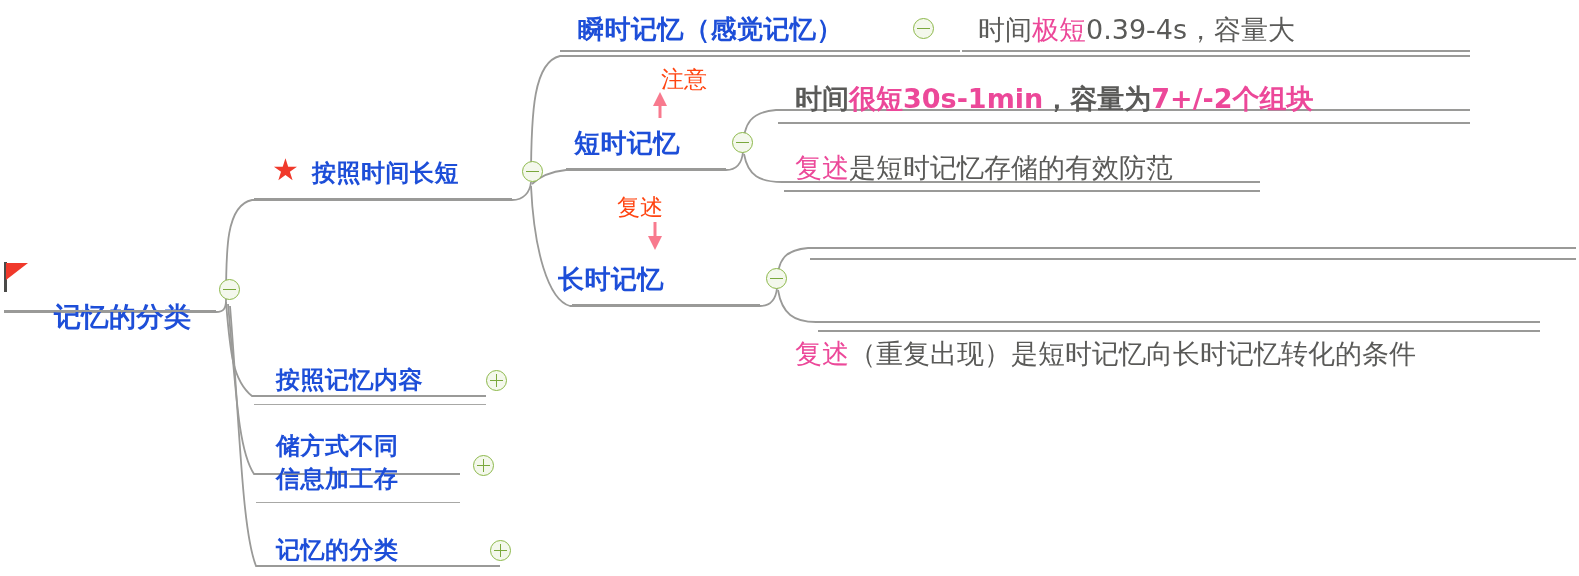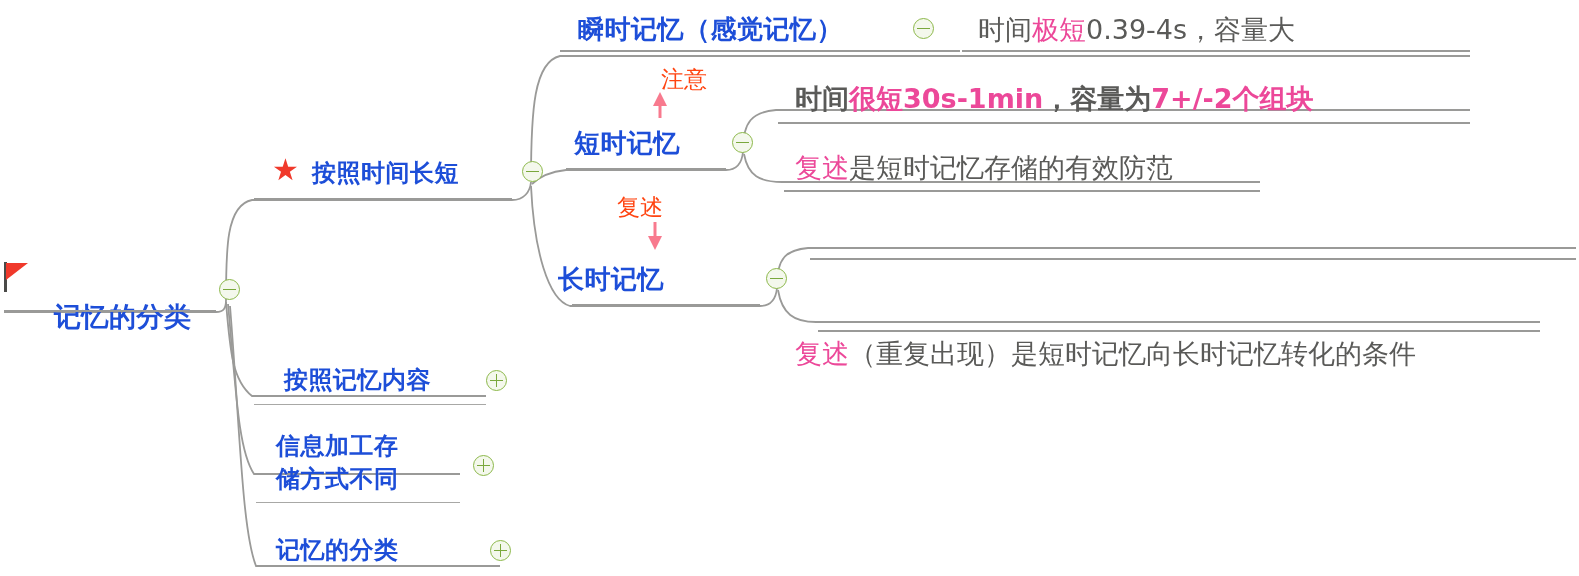--- a/index.html
+++ b/index.html
@@ -190,26 +190,26 @@
   <div class="badge" style="left:766px;top:268px;"></div>
 
 
   <div class="node leaf" style="left:795px;top:290px;margin-top:46px;">
     <span class="txt hi">复述</span><span class="txt">（重复出现）是短时记忆向长时记忆转化的条件</span>
   </div>
 
   <div class="anno" style="left:661px;top:64px;">注意</div>
   <div class="anno" style="left:617px;top:192px;">复述</div>
 
-  <div class="node hd hd-l1" style="left:276px;top:364px;margin-left:8px;">按照记忆内容</div>
+  <div class="node hd hd-l1" style="left:276px;top:364px;">按照记忆内容</div>
   <div class="badge plus" style="left:486px;top:370px;"></div>
 
   <div class="node hd hd-l1" style="left:276px;top:430px;line-height:33px;">
+    <div>储方式不同</div>
     <div>信息加工存</div>
-    <div>储方式不同</div>
   </div>
   <div class="badge plus" style="left:473px;top:455px;"></div>
 
   <div class="node hd hd-l1" style="left:276px;top:534px;">记忆的分类</div>
   <div class="badge plus" style="left:490px;top:540px;"></div>
 
   <div class="ul" style="left:560px;top:50px;width:400px;"></div>
   <div class="ul" style="left:962px;top:50px;width:508px;"></div>
   <div class="ul" style="left:778px;top:122px;width:692px;"></div>
   <div class="ul" style="left:566px;top:168px;width:160px;"></div>

